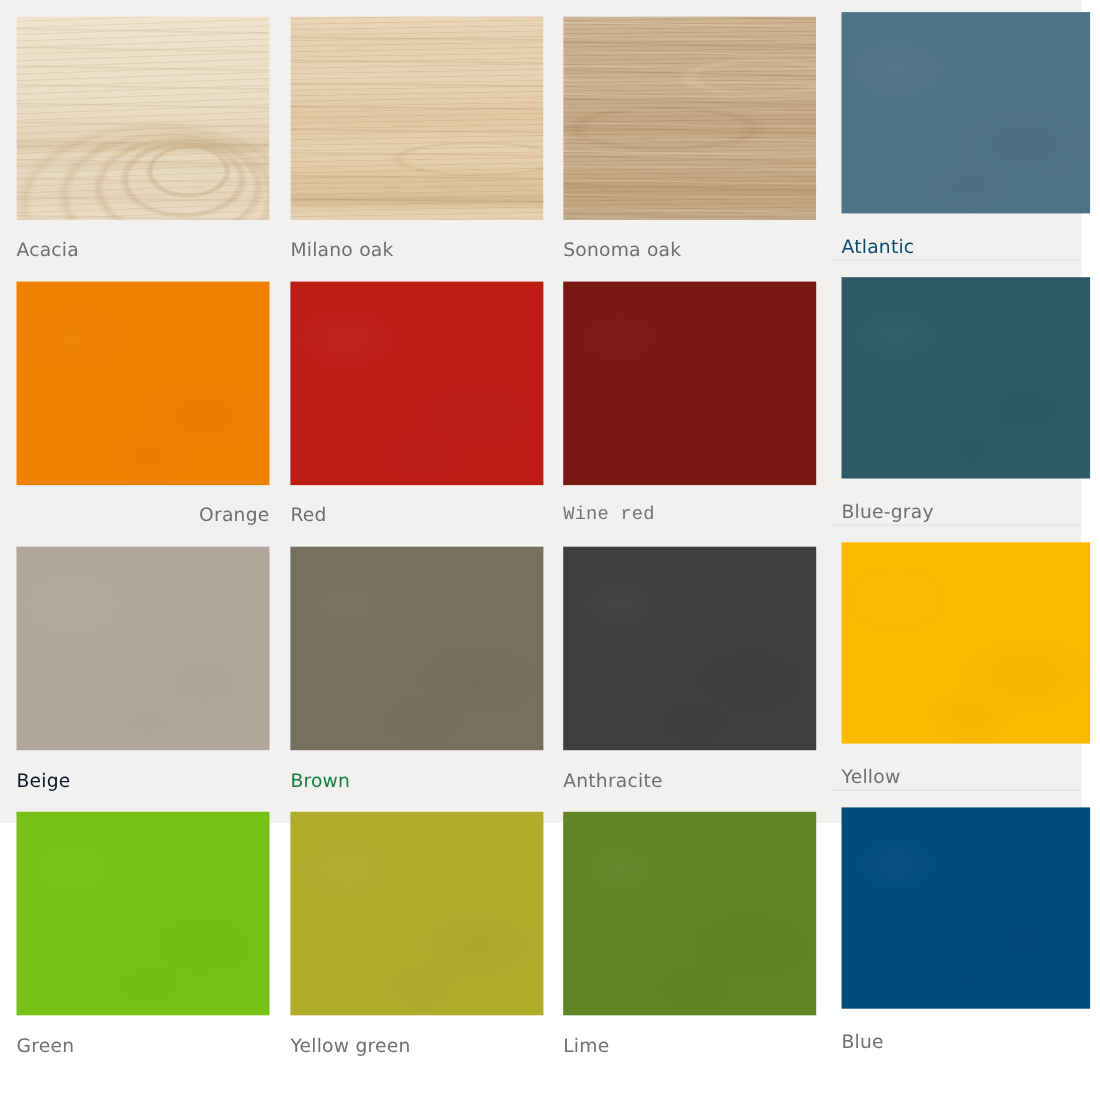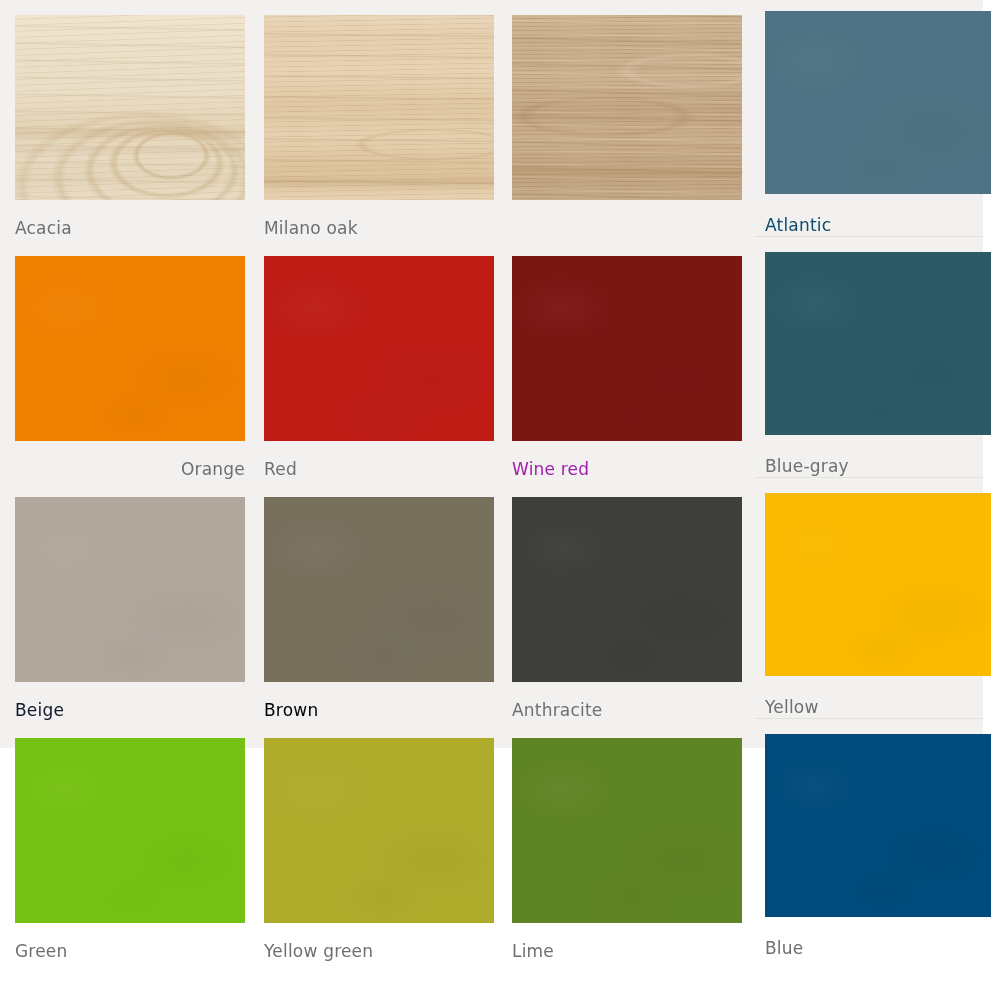--- a/index.html
+++ b/index.html
@@ -245,20 +245,21 @@
           <div class="grain-arch"></div>
         </div>
         <div class="swatch-label" style="color: rgb(111, 111, 111);">Milano oak</div>
       </div>
       <div class="swatch-cell" style="left: 512px; top: 15px;">
         <div class="swatch-tile wood-sonoma">
           <div class="grain-base"></div>
           <div class="grain-lines"></div>
           <div class="grain-arch"></div>
         </div>
+        <div class="swatch-label" style="color: rgb(111, 111, 111);">Sonoma oak</div>
       </div>
       <div class="swatch-cell col-4" style="left: 765px; top: 11px;">
         <div class="swatch-tile" style="background: rgb(78, 115, 132);">
           <div class="chip-mottle"></div>
         </div>
         <div class="swatch-label" style="color: #0c4a6e;">Atlantic</div>
       </div>
       <div class="swatch-cell" style="left: 15px; top: 256px;">
         <div class="swatch-tile" style="background: rgb(239, 128, 0);">
           <div class="chip-mottle"></div>
@@ -268,39 +269,39 @@
       <div class="swatch-cell" style="left: 264px; top: 256px;">
         <div class="swatch-tile" style="background: rgb(190, 29, 22);">
           <div class="chip-mottle"></div>
         </div>
         <div class="swatch-label" style="color: rgb(111, 111, 111);">Red</div>
       </div>
       <div class="swatch-cell" style="left: 512px; top: 256px;">
         <div class="swatch-tile" style="background: rgb(123, 23, 19);">
           <div class="chip-mottle"></div>
         </div>
-        <div class="swatch-label" style="color: #a21caf;">Wine red</div>
+        <div class="swatch-label" style="color: #737373; font-family: Liberation Mono, monospace;">Wine red</div>
       </div>
       <div class="swatch-cell col-4" style="left: 765px; top: 252px;">
         <div class="swatch-tile" style="background: rgb(44, 90, 102);">
           <div class="chip-mottle"></div>
         </div>
         <div class="swatch-label" style="color: rgb(111, 111, 111);">Blue-gray</div>
       </div>
       <div class="swatch-cell" style="left: 15px; top: 497px;">
         <div class="swatch-tile" style="background: rgb(178, 167, 156);">
           <div class="chip-mottle"></div>
         </div>
         <div class="swatch-label" style="color: #0f172a;">Beige</div>
       </div>
       <div class="swatch-cell" style="left: 264px; top: 497px;">
         <div class="swatch-tile" style="background: rgb(119, 112, 93);">
           <div class="chip-mottle"></div>
         </div>
-        <div class="swatch-label" style="color: #000000;">Brown</div>
+        <div class="swatch-label" style="color: #15803d;">Brown</div>
       </div>
       <div class="swatch-cell" style="left: 512px; top: 497px;">
         <div class="swatch-tile" style="background: rgb(62, 62, 60);">
           <div class="chip-mottle"></div>
         </div>
         <div class="swatch-label" style="color: rgb(111, 111, 111);">Anthracite</div>
       </div>
       <div class="swatch-cell col-4" style="left: 765px; top: 493px;">
         <div class="swatch-tile" style="background: rgb(251, 186, 0);">
           <div class="chip-mottle"></div>

